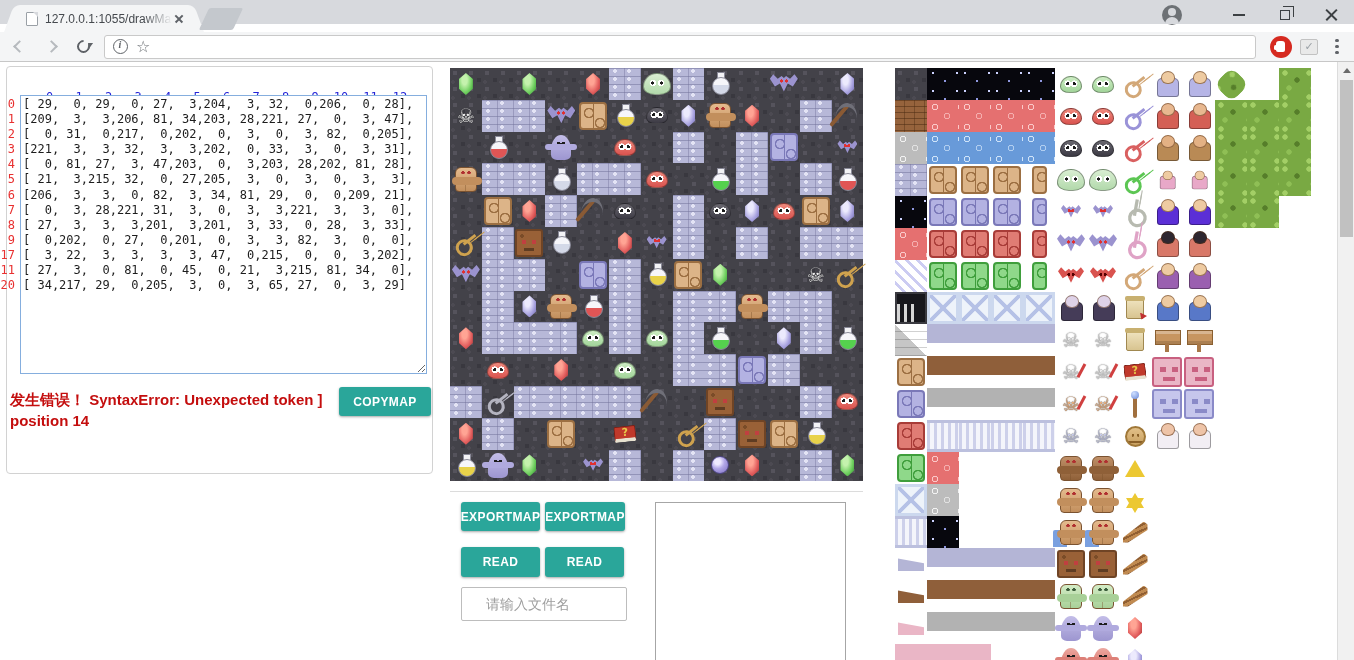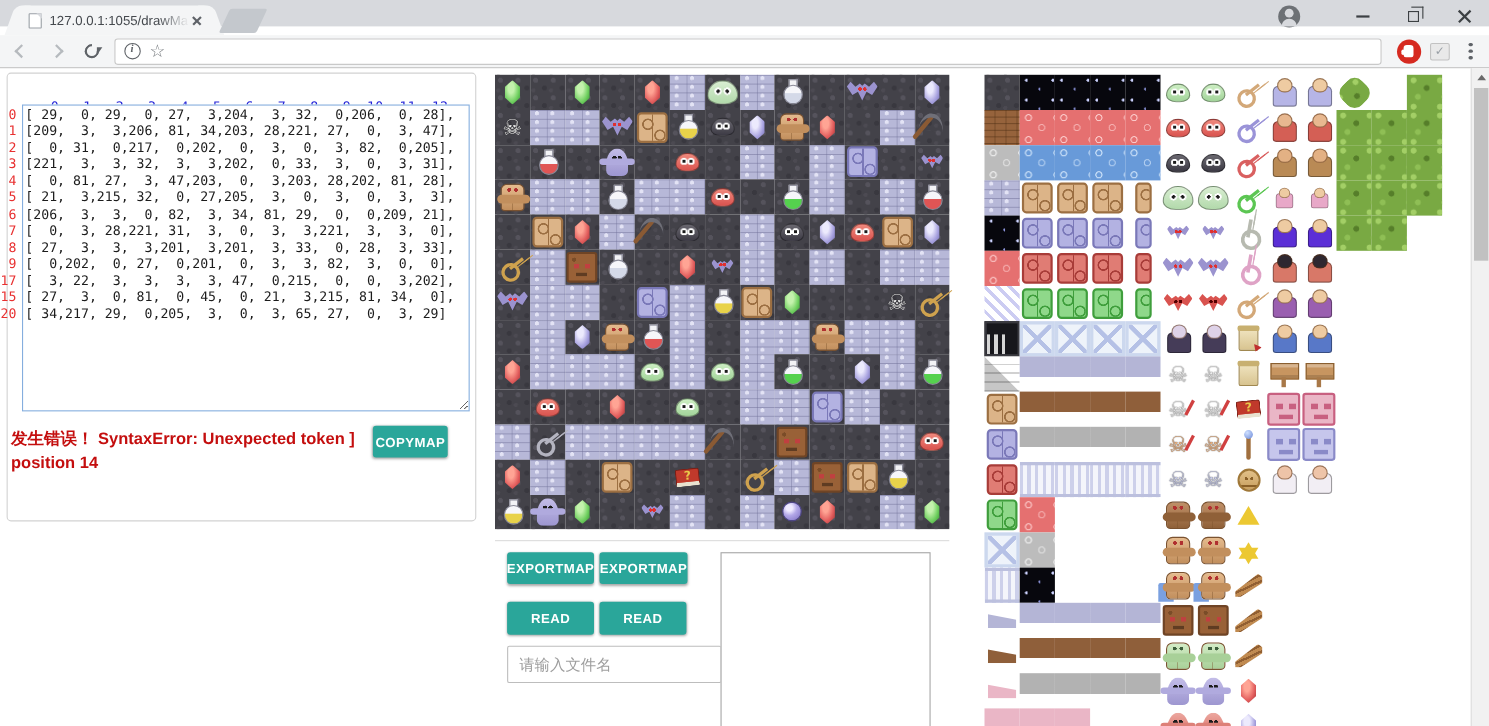--- a/index.html
+++ b/index.html
@@ -61,27 +61,27 @@
   .panel-box{position:absolute;left:6px;top:66px;width:427px;height:408px;border:1px solid #d2d2d2;border-radius:4px;background:#fff}
   .col-headers{position:absolute;left:24px;top:78px;font:12px/14px "DejaVu Sans Mono",monospace;
     letter-spacing:.15px;color:#2323d8;white-space:pre}
   .row-headers{position:absolute;left:0;top:97px;width:15px;font:12px/15.1px "DejaVu Sans Mono",monospace;
     color:#e83030;text-align:right}
   .matrix-ta{position:absolute;left:20px;top:95px;width:407px;height:279px;border:1px solid #85aede;
     font:12px/15.1px "DejaVu Sans Mono",monospace;color:#1c1c1c;padding:1px 2px;resize:both;outline:none;white-space:pre;overflow:auto}
   .error-text{position:absolute;left:10px;top:389px;width:334px;font-weight:bold;font-size:15px;line-height:21px;color:#c40e0e}
   .btn{background:#2aa69a;color:#fff;border:none;border-radius:3px;font-weight:bold;font-size:12px;
     letter-spacing:.4px;box-shadow:0 1px 2.5px rgba(0,0,0,.35);display:flex;align-items:center;justify-content:center;cursor:pointer;font-family:"Liberation Sans",sans-serif}
-  .btn.copymap{position:absolute;left:339px;top:387px;width:68px;height:29px}
+  .btn.copymap{position:absolute;left:339px;top:387px;width:92px;height:29px}
   .btn.clearmap{position:absolute;left:461px;top:502px;width:79px;height:29px}
   .btn.exportmap{position:absolute;left:545px;top:502px;width:80px;height:29px}
   .btn.read{position:absolute;left:461px;top:547px;width:79px;height:30px}
   .btn.write{position:absolute;left:545px;top:547px;width:79px;height:30px}
-  .file-input{position:absolute;left:461px;top:587px;width:195px;height:34px;border:1px solid #bdbdbd;border-radius:2px;
-    padding:0 10px;font-size:14px;color:#333;outline:none}
+  .file-input{position:absolute;left:461px;top:587px;width:166px;height:34px;border:1px solid #bdbdbd;border-radius:2px;
+    padding:0 24px;font-size:14px;color:#333;outline:none}
   .file-input::placeholder{color:#9e9e9e}
   .output-box{position:absolute;left:655px;top:502px;width:191px;height:170px;border:1px solid #a6a6a6;background:#fff}
   .divider{position:absolute;left:450px;top:491px;width:413px;border-top:1px solid #dcdcdc}
 
   
   .map-grid{position:absolute;left:450px;top:68px;width:413.4px;height:413.4px;display:grid;
     grid-template-columns:repeat(13,31.8px);grid-auto-rows:31.8px}
   .tileset-grid{position:absolute;left:895px;top:68px;width:416px;display:grid;
     grid-template-columns:repeat(13,32px);grid-auto-rows:32px}
   .cell,.tcell{position:relative;display:flex;align-items:center;justify-content:center;overflow:visible}
@@ -311,21 +311,21 @@
     <div>1</div>
     <div>2</div>
     <div>3</div>
     <div>4</div>
     <div>5</div>
     <div>6</div>
     <div>7</div>
     <div>8</div>
     <div>9</div>
     <div>17</div>
-    <div>15</div>
+    <div>11</div>
     <div>20</div>
   </div>
 <textarea class="matrix-ta" spellcheck="false" style="">[ 29,  0, 29,  0, 27,  3,204,  3, 32,  0,206,  0, 28],
 [209,  3,  3,206, 81, 34,203, 28,221, 27,  0,  3, 47],
 [  0, 31,  0,217,  0,202,  0,  3,  0,  3, 82,  0,205],
 [221,  3,  3, 32,  3,  3,202,  0, 33,  3,  0,  3, 31],
 [  0, 81, 27,  3, 47,203,  0,  3,203, 28,202, 81, 28],
 [ 21,  3,215, 32,  0, 27,205,  3,  0,  3,  0,  3,  3],
 [206,  3,  3,  0, 82,  3, 34, 81, 29,  0,  0,209, 21],
 [  0,  3, 28,221, 31,  3,  0,  3,  3,221,  3,  3,  0],

